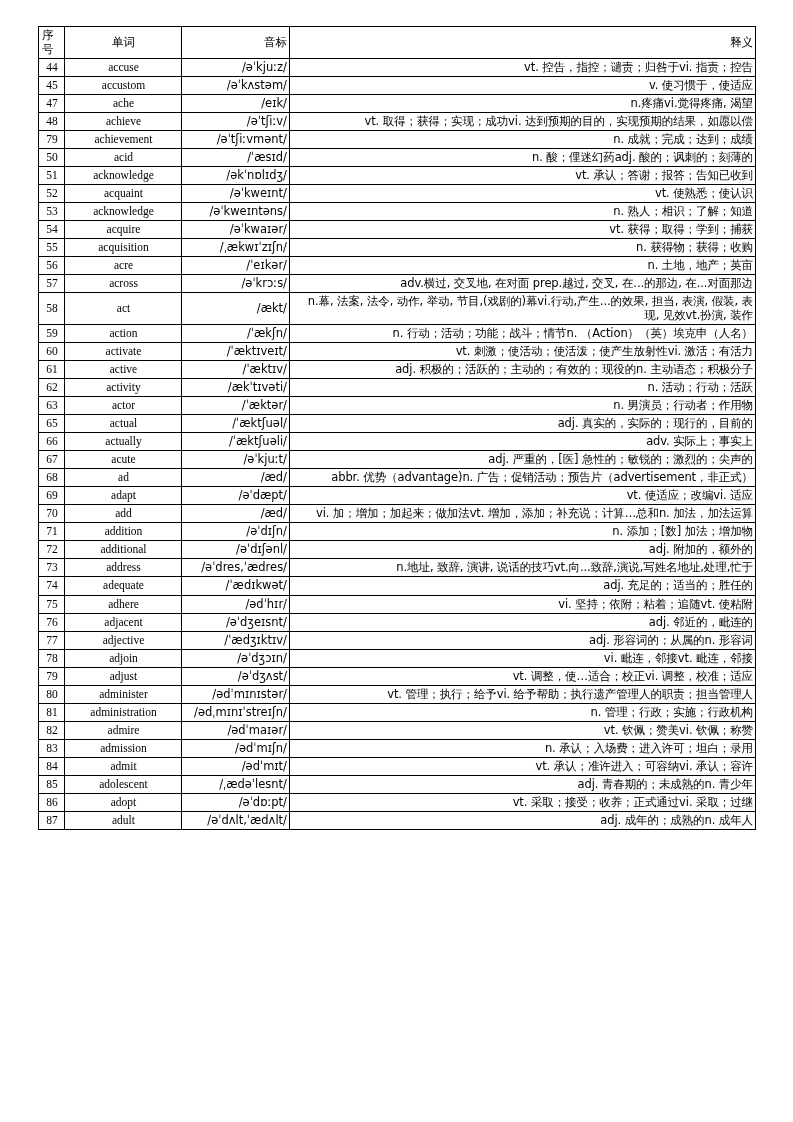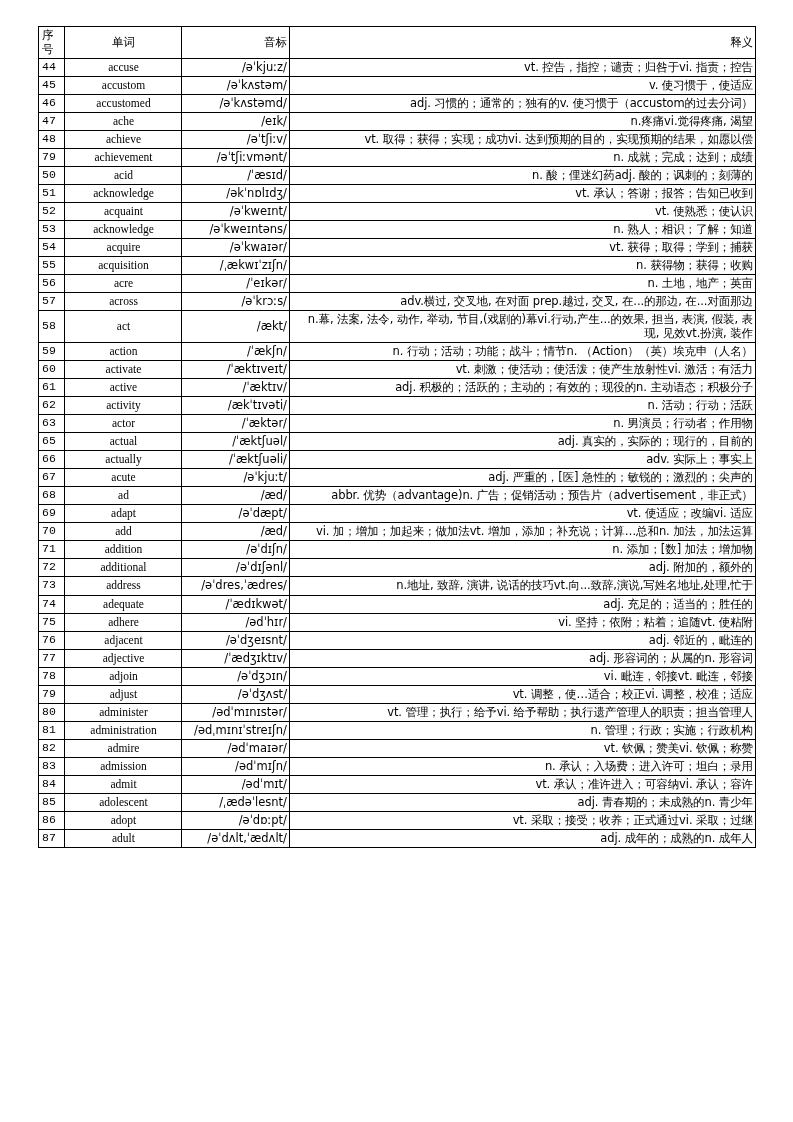--- a/index.html
+++ b/index.html
@@ -31,23 +31,23 @@
     padding: 1px 2px 2px 3px;
     font-size: 11.5px;
     line-height: 1.22;
   }
   col.c-num { width: 26px; }
   col.c-word { width: 117px; }
   col.c-phon { width: 108px; }
   col.c-def { width: 466px; }
 
   td.num {
-    text-align: left;
+    text-align: center;
     padding-right: 3px;
-    font-family: Liberation Mono, monospace;
+    font-family: Liberation Serif, serif;
     font-size: 12px;
     margin-left: 26px;
   }
   th.num {
     text-align: left;
     padding-left: 3px;
     font-family: "Liberation Serif", serif;
     font-size: 12px;
     font-weight: normal;
   }
@@ -106,26 +106,20 @@
           <td class="phon">/əˈkjuːz/</td>
           <td class="def">vt. 控告，指控；谴责；归咎于vi. 指责；控告</td>
         </tr>
         <tr>
           <td class="num">45</td>
           <td class="word">accustom</td>
           <td class="phon">/əˈkʌstəm/</td>
           <td class="def">v. 使习惯于，使适应</td>
         </tr>
         <tr>
-          <td class="num">46</td>
-          <td class="word">accustomed</td>
-          <td class="phon">/əˈkʌstəmd/</td>
-          <td class="def">adj. 习惯的；通常的；独有的v. 使习惯于（accustom的过去分词）</td>
-        </tr>
-        <tr>
           <td class="num">47</td>
           <td class="word">ache</td>
           <td class="phon">/eɪk/</td>
           <td class="def">n.疼痛vi.觉得疼痛, 渴望</td>
         </tr>
         <tr>
           <td class="num">48</td>
           <td class="word">achieve</td>
           <td class="phon">/əˈtʃiːv/</td>
           <td class="def">vt. 取得；获得；实现；成功vi. 达到预期的目的，实现预期的结果，如愿以偿</td>

